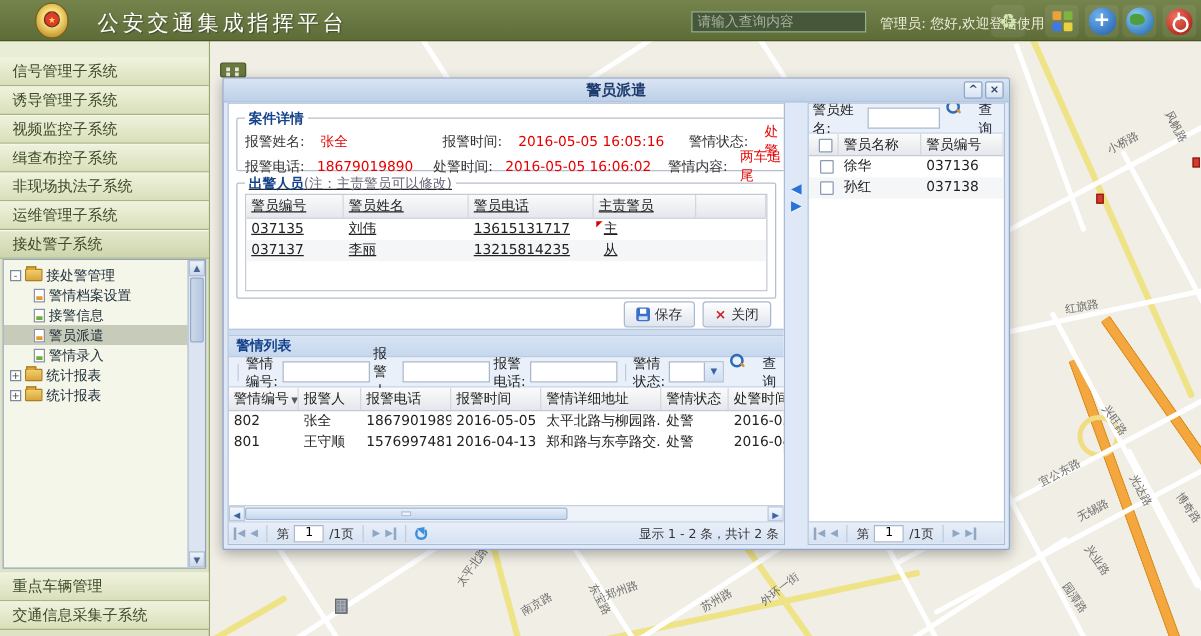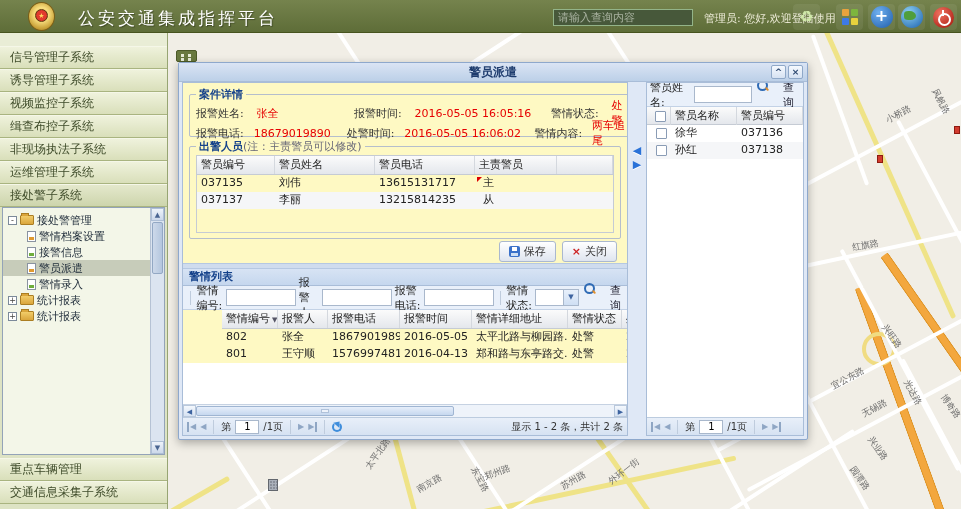--- a/index.html
+++ b/index.html
@@ -85,21 +85,21 @@
   
   .dlg { position:absolute; left:178px; top:62px; width:630px; height:378px; z-index:50;
          background:#dfe8f6; border:1px solid #8ea8cc; border-radius:2px; box-shadow:0 3px 10px rgba(0,0,0,.3); }
   .dlg-title { height:19px; background:linear-gradient(#dae4f4,#bcd0e8); border-bottom:1px solid #a9bdd8;
          text-align:center; font-size:12px; font-weight:bold; color:#1e3c6e; line-height:18px; position:relative; }
   .dlg-tools { position:absolute; right:4px; top:2px; display:flex; gap:2px; }
   .tool { width:15px; height:14px; border:1px solid #8fa8c8; border-radius:2px; cursor:pointer;
          background:linear-gradient(#f5f9fe,#d6e2f2); font-size:9px; line-height:12px; text-align:center;
          color:#2e4a72; font-weight:bold; }
   .dlg-body { position:absolute; left:3px; right:3px; top:19px; bottom:3px; }
-  .main-panel { position:absolute; left:0; top:0; width:446px; bottom:0; background:#fef9c3;
+  .main-panel { position:absolute; left:0; top:0; width:446px; bottom:0; background:#ffffff;
          border:1px solid #a9bdd8; display:flex; flex-direction:column; overflow:hidden; }
   .strip { position:absolute; left:446px; top:0; width:18px; bottom:0; }
   .tarrow { display:block; text-align:center; color:#2a72d8; font-size:11px; line-height:14px; cursor:pointer;
          text-shadow:0 1px 0 #fff; }
   .right-panel { position:absolute; left:464px; right:0; top:0; bottom:0; background:#fff;
          border:1px solid #a9bdd8; display:flex; flex-direction:column; overflow:hidden; }
 
   fieldset { border:1px solid #b5becc; border-radius:2px; margin:4px 6px 0; padding:1px 6px 3px; }
   fieldset.f2 { margin-top:2px; }
   legend { font-size:11px; font-weight:bold; color:#15428b; padding:0 3px; }
@@ -115,21 +115,21 @@
          border-right:1px solid #d4d8de; overflow:hidden; white-space:nowrap; }
   .grow { display:flex; height:17px; }
   .grow.alt { background:#f5f6f8; }
   .grow .gc { font-size:11px; color:#222; line-height:16px; padding-left:4px; overflow:hidden; white-space:nowrap; }
   .dirty { position:relative; }
   .dirty::before { content:""; position:absolute; left:2px; top:2px; border-top:5px solid #d00;
          border-right:5px solid transparent; }
   .d1{width:78px;} .d2{width:100px;} .d3{width:100px;} .d4{width:82px;} .dlast{flex:1;}
   .sortarrow { font-size:7px; color:#556; margin-left:2px; }
   .c1{width:56px;} .c2{width:50px;} .c3{width:72px;} .c4{width:72px;} .c5{width:96px;} .c6{width:54px;} .c7{width:92px;}
-  .alarm-gridwrap { overflow:hidden;padding-left:39px; }
+  .alarm-gridwrap { overflow:hidden; }
   .alarm-inner { width:492px; }
   .o1{width:24px; display:flex; align-items:center; justify-content:center;} .o2{width:66px;} .o3{flex:1;}
 
   .btn-row { height:26px; display:flex; justify-content:flex-end; align-items:center; gap:6px; padding-right:10px; }
   .btn { height:21px; padding:0 9px; border:1px solid #aab8cf; border-radius:3px; cursor:pointer;
          background:linear-gradient(#ffffff,#dfe5ef); font-size:11px; color:#333;
          display:inline-flex; align-items:center; gap:4px; font-family:"DejaVu Sans",sans-serif; }
   .disk { width:11px; height:11px; background:#3a71c9; border-radius:2px; position:relative; }
   .disk::before { content:""; position:absolute; top:1px; left:3px; right:3px; height:4px; background:#fff; }
   .disk::after { content:""; position:absolute; bottom:1px; left:2px; right:2px; height:3px; background:#cfe0f4; }
@@ -346,21 +346,21 @@
           <div class="frow">
             <span class="flabel w1">报警电话:</span>
             <span class="fval v1">18679019890</span>
             <span class="flabel w2">处警时间:</span>
             <span class="fval v2">2016-05-05 16:06:02</span>
             <span class="flabel w3">警情内容:</span>
             <span class="fval">两车追尾</span>
           </div>
         </fieldset>
 
-        <fieldset class="f2" style="height:100px;">
+        <fieldset class="f2" style="height:100px;text-decoration:underline;">
           <legend>
             <span>出警人员</span><span class="note">(注：主责警员可以修改)</span>
           </legend>
           <div class="grid" style="height:78px;">
             <div class="ghead">
               <div class="gc d1">警员编号</div>
               <div class="gc d2">警员姓名</div>
               <div class="gc d3">警员电话</div>
               <div class="gc d4">主责警员</div>
               <div class="gc dlast"></div>

